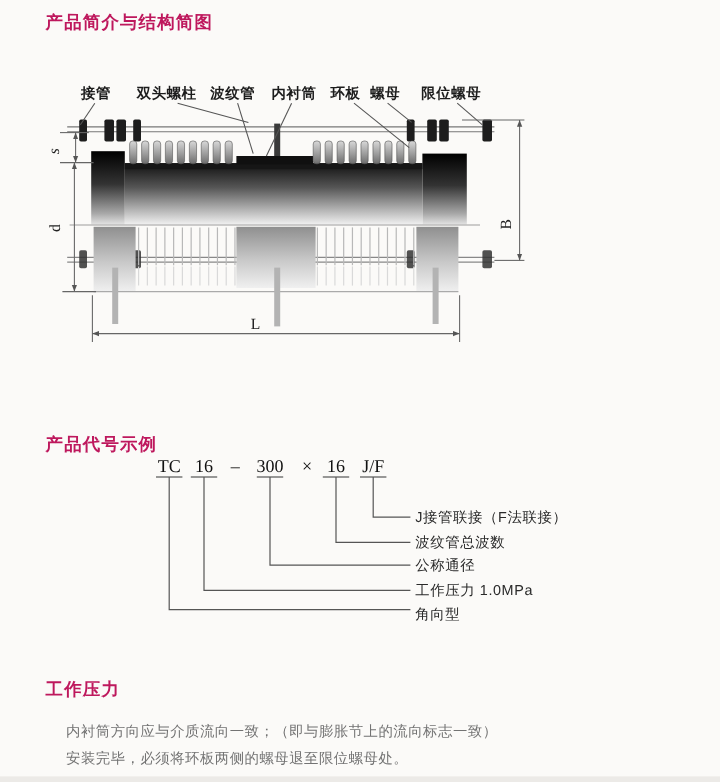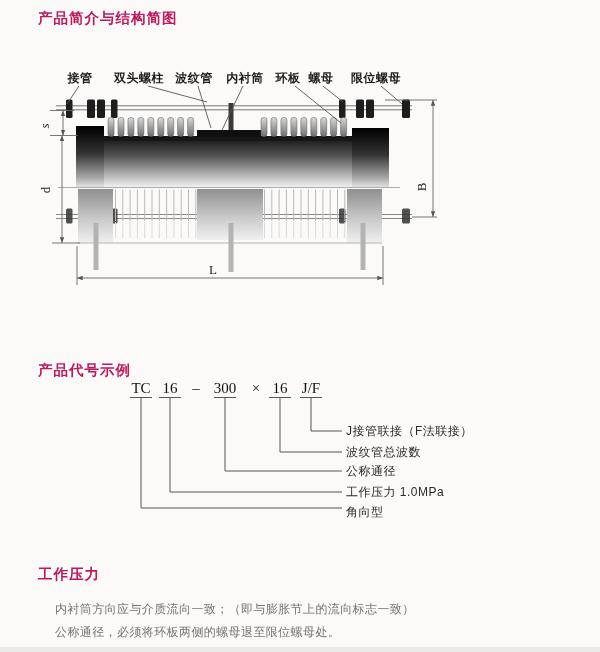--- a/index.html
+++ b/index.html
@@ -33,21 +33,21 @@
   .connector{stroke:#555;stroke-width:1;fill:none;}
 </style>
 </head>
 <body>
 
 <div class="heading" id="h-intro">产品简介与结构简图</div>
 <div class="heading" id="h-code">产品代号示例</div>
 <div class="heading" id="h-install">工作压力</div>
 
 <div class="para" id="para-1">内衬筒方向应与介质流向一致；（即与膨胀节上的流向标志一致）</div>
-<div class="para" id="para-2">公称通径，必须将环板两侧的螺母退至限位螺母处。</div>
+<div class="para" id="para-2">安装完毕，必须将环板两侧的螺母退至限位螺母处。</div>
 
 <svg id="diag" width="600" height="652" viewBox="0 0 600 652">
   <defs>
     <linearGradient id="bodyGrad" x1="0" y1="0" x2="0" y2="1">
       <stop offset="0%" stop-color="#101010"></stop>
         <stop offset="40%" stop-color="#565656"></stop>
       <stop offset="78%" stop-color="#b8b8b8"></stop>
         <stop offset="100%" stop-color="#f0f0f0"></stop>
     </linearGradient>
     <linearGradient id="capGrad" x1="0" y1="0" x2="0" y2="1">

